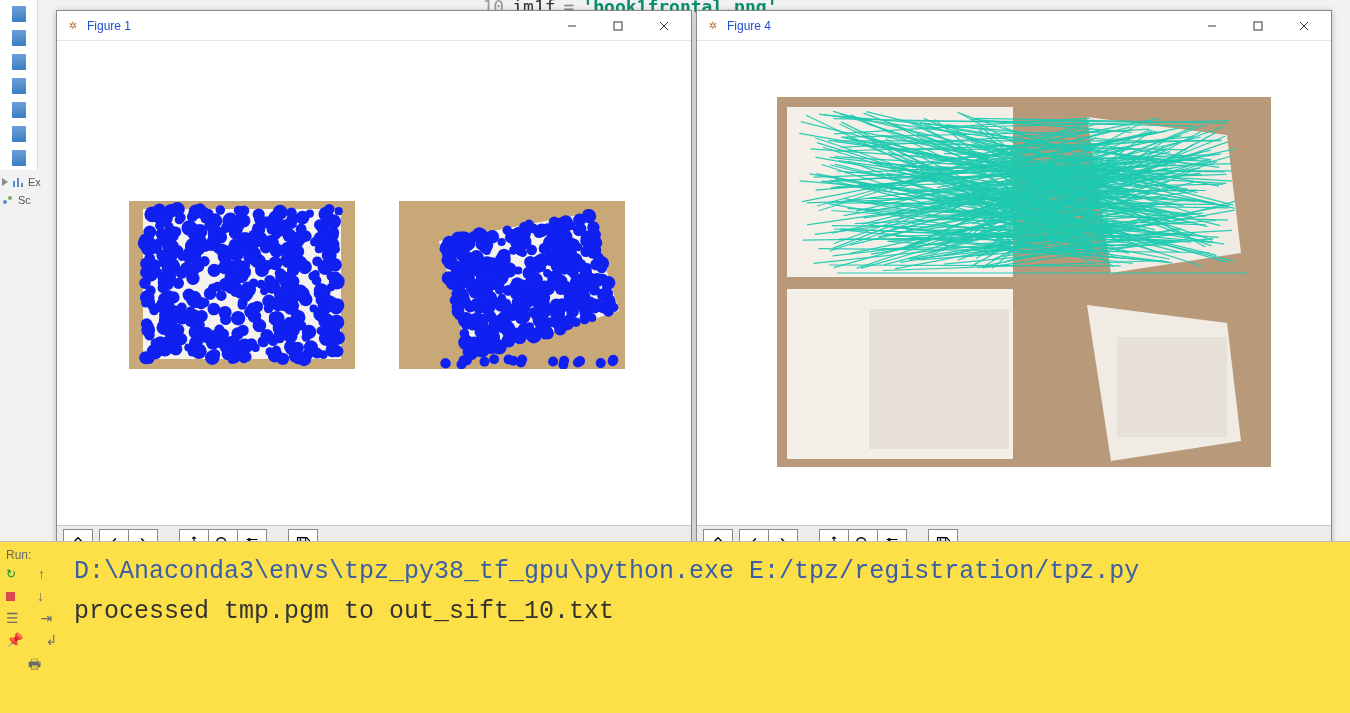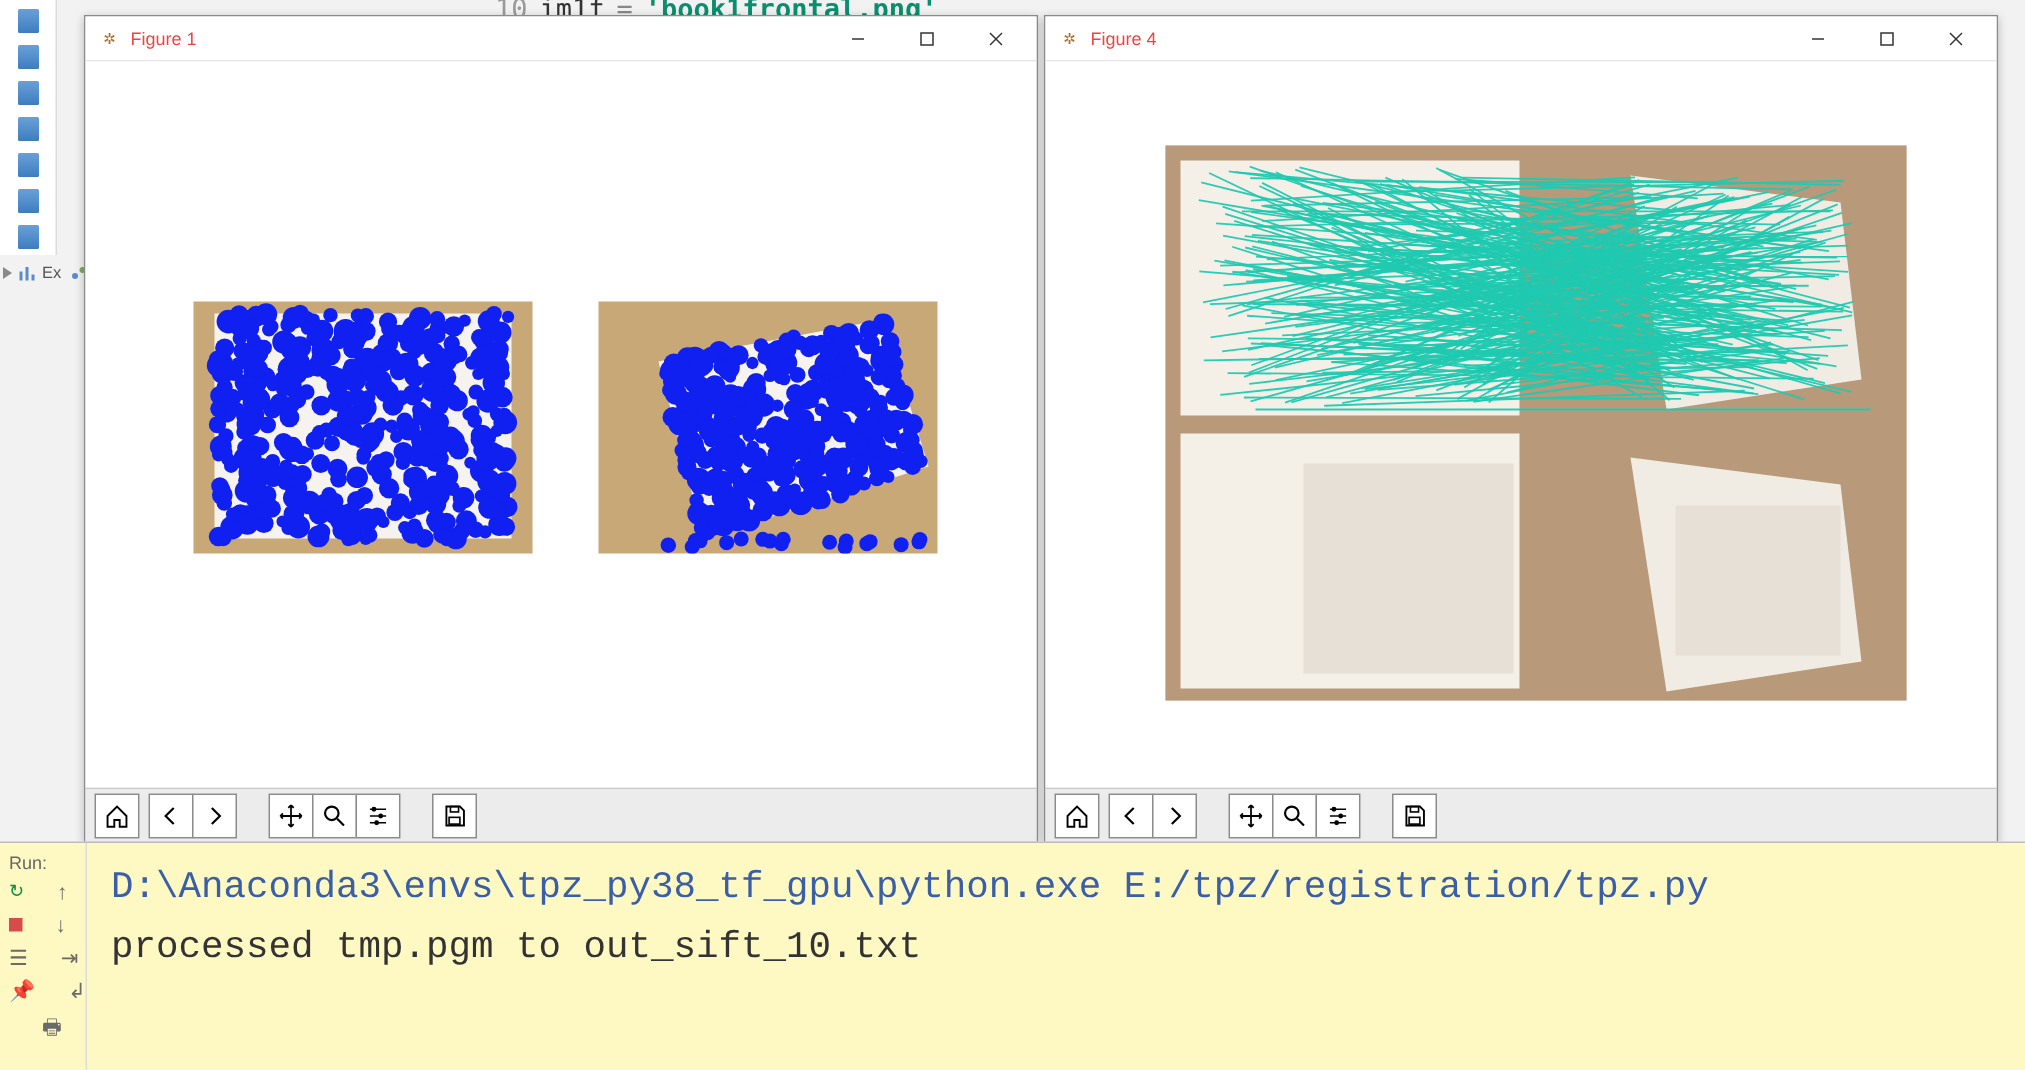--- a/index.html
+++ b/index.html
@@ -18,31 +18,31 @@
   display: flex; flex-direction: column; gap: 8px; padding-top: 6px; align-items: center;
 }
 .left-strip .fileglyph {
   width: 14px; height: 16px;
   background: linear-gradient(#6aa0d8,#3d7dbf);
   border-radius: 1px;
 }
 
 .left-second {
   position: absolute; left: 0; top: 170px; width: 54px;
-  padding: 6px 2px; display: flex; flex-direction: row; gap: 6px;
+  padding: 6px 2px; display: flex; flex-direction: column; gap: 6px;
   font-size: 11px; color: #555;
 }
 .left-second > div { display:flex; align-items:center; gap:4px; }
 .left-second .tri { width:0;height:0;border-left:6px solid #8a8a8a;border-top:4px solid transparent;border-bottom:4px solid transparent; }
 .left-second svg { flex:none; }
 
 .editor-bar {
   position: absolute; left: 330px; top: 0; width: 600px; height: 12px;
   font-family: "Consolas", monospace; font-size: 18px; color:#333;
-  display:flex; gap:8px; align-items:center;
+  display:flex; gap:8px; align-items:center;justify-content:center;
 }
 .editor-bar .ln { color:#9a9a9a; }
 .editor-bar .kw { color:#888; }
 .editor-bar .str { color:#0a8f6e; font-weight:bold; }
 
 .fig-window {
   position: absolute; background: #fff;
   border: 1px solid #8a8a8a;
   box-shadow: 0 1px 6px rgba(0,0,0,0.25);
   display: flex; flex-direction: column;
@@ -51,21 +51,21 @@
   height: 30px; display:flex; align-items:center;
   background: #fff; border-bottom: 1px solid #e5e5e5;
   padding: 0 4px 0 8px;
 }
 .fig-icon {
   width:16px;height:16px;margin-right:6px;
   border-radius:50%; display:inline-flex;
   align-items:center;justify-content:center;
   font-size:10px; color:#b07030;
 }
-.fig-title { color:#ef4444; font-size:12px; flex:1; }
+.fig-title { color:#1d4ed8; font-size:12px; flex:1; }
 .win-controls { display:flex; height:100%; }
 .win-btn {
   width:46px; height:100%; display:flex; align-items:center; justify-content:center;
   color:#555;
 }
 .win-btn svg { width:10px; height:10px; }
 .fig-canvas {
   flex:1; background:#fff; position:relative;
 }
 .fig-toolbar {
@@ -88,22 +88,22 @@
 .book-card .inner {
   position:absolute; background:#f6f3ee;
 }
 
 .dots { position:absolute; inset:0; }
 
 .match-img { position:absolute; background:#b8997a; }
 .teal { stroke:#20c9b0; stroke-width:1.2; fill:none; opacity:0.95; }
 
 .run-panel {
-  position:absolute; left:0; bottom:0; width:1350px; height:152px;
-  background:#fef9c3; border-top:1px solid #bcbcbc;
+  position:absolute; left:0; bottom:0; width:1350px; height:172px;
+  background:#fde047; border-top:1px solid #bcbcbc;
   display:flex;
 }
 .run-label {
   width: 58px; border-right:1px solid #dcdcdc;
   padding:6px 6px; color:#666; font-size:12px;
 }
 .run-icons {
   position:absolute; left:0; top:24px; width:58px;
   display:flex; flex-direction:column; align-items:flex-start;
   padding-left:6px; gap:6px;

